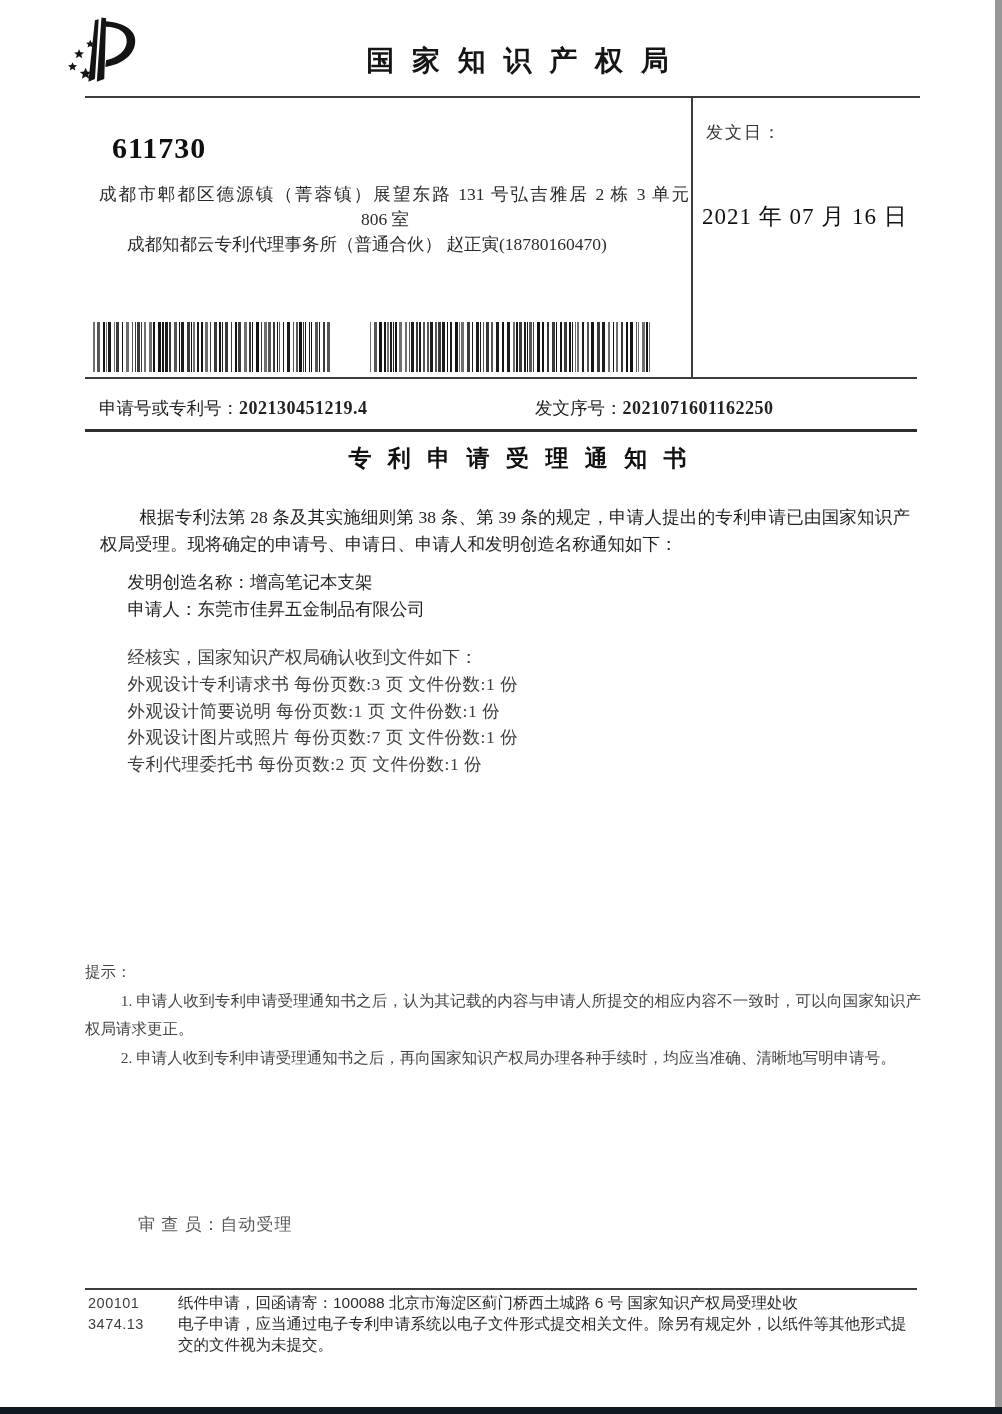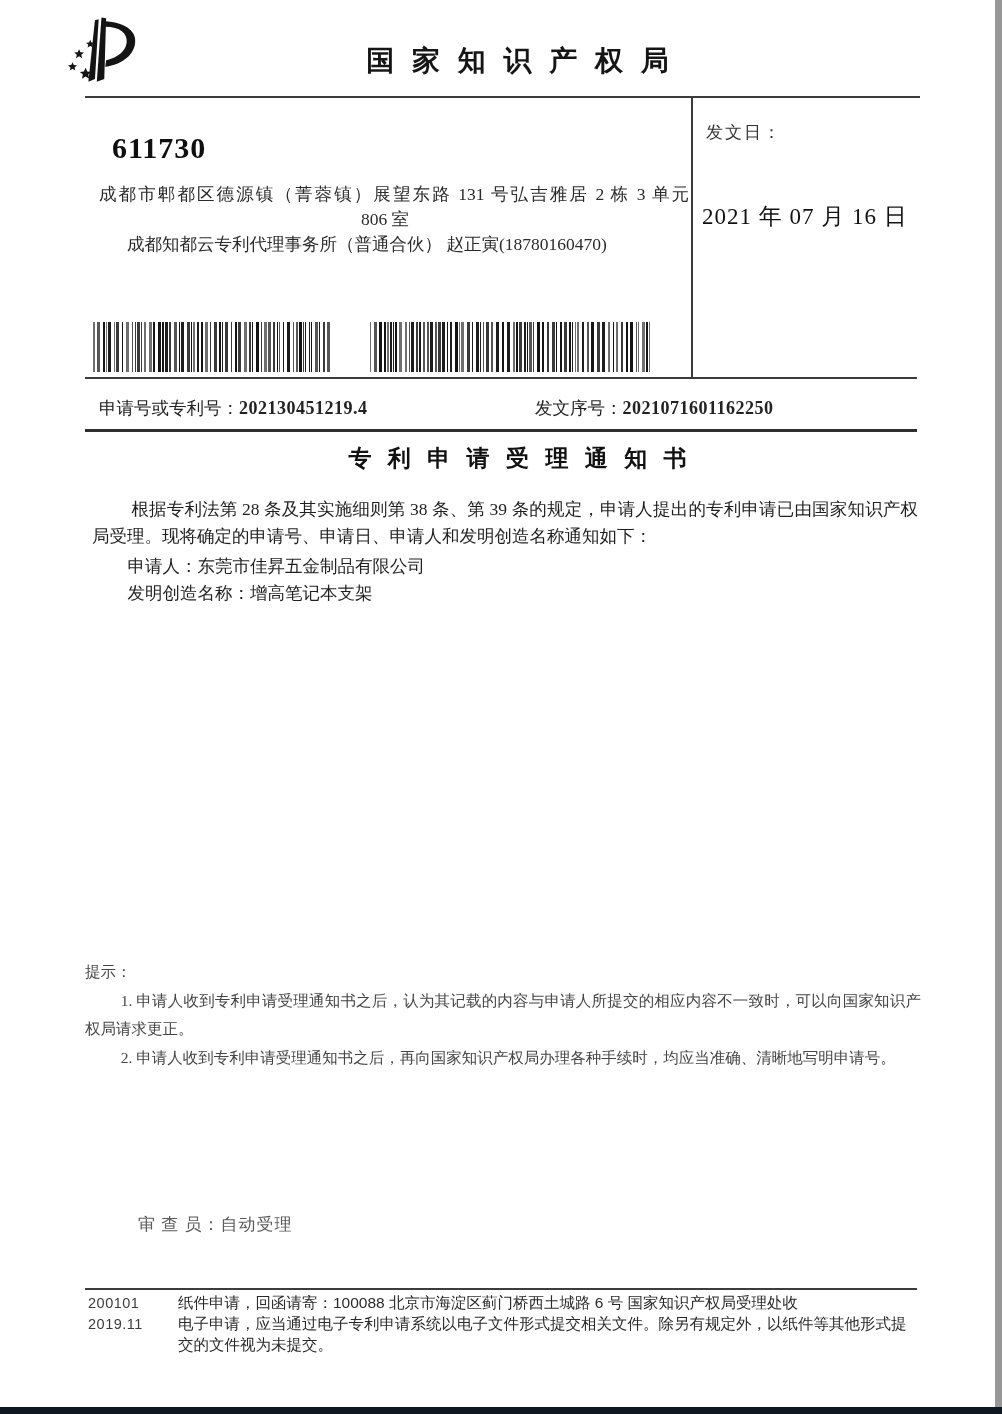--- a/index.html
+++ b/index.html
@@ -48,21 +48,21 @@
   .numrow-serial{left:535px;}
   
   .doc-title{
     left:0;top:443px;width:1040px;text-align:center;
     font-family:"Liberation Sans", sans-serif;
     font-weight:bold;font-size:23px;letter-spacing:5px;color:#111;
     white-space:nowrap;
   }
   
   .body-block{left:88px;top:492px;width:834px;font-size:17.5px;line-height:26.6px;color:#1f1f1f;}
-  .body-block p{margin:4px;text-indent:2.25em;text-align:justify;}
+  .body-block p{margin:12px;text-indent:2.25em;text-align:justify;}
   .field-line{margin-left:2.25em;white-space:nowrap;}
   .fields{margin-top:3px;}
   .received{margin-top:22px;color:#3d3d3d;}
   .received .intro{margin-left:2.25em;white-space:nowrap;color:#3d3d3d;}
   .received .item{margin-left:2.25em;white-space:nowrap;letter-spacing:0.5px;}
   
   .hints{left:85px;top:958px;width:836px;font-size:15.5px;line-height:28.5px;color:#454545;}
   .hints .hint-title{margin:0;}
   .hints p{margin:0;text-indent:2.3em;text-align:justify;}
   
@@ -118,39 +118,46 @@
     <span>发文序号：</span><span class="val">2021071601162250</span>
   </div>
 
   <div class="abs thick" style="left:85px;top:429px;width:832px;"></div>
 
   <div class="abs doc-title">专 利 申 请 受 理 通 知 书</div>
 
   <div class="abs body-block">
     <p>根据专利法第 28 条及其实施细则第 38 条、第 39 条的规定，申请人提出的专利申请已由国家知识产权局受理。现将确定的申请号、申请日、申请人和发明创造名称通知如下：</p>
     <div class="fields">
+      <div class="field-line"><span>发明创造名称：</span><span>增高笔记本支架</span></div>
       <div class="field-line"><span>申请人：</span><span>东莞市佳昇五金制品有限公司</span></div>
-      <div class="field-line"><span>发明创造名称：</span><span>增高笔记本支架</span></div>
+    </div>
+    <div class="received">
+      <div class="intro">经核实，国家知识产权局确认收到文件如下：</div>
+      <div class="item">外观设计专利请求书  每份页数:3 页  文件份数:1 份</div>
+      <div class="item">外观设计简要说明  每份页数:1 页  文件份数:1 份</div>
+      <div class="item">外观设计图片或照片  每份页数:7 页  文件份数:1 份</div>
+      <div class="item">专利代理委托书  每份页数:2 页  文件份数:1 份</div>
     </div>
   </div>
 
   <div class="abs hints">
     <div class="hint-title">提示：</div>
     <p>1. 申请人收到专利申请受理通知书之后，认为其记载的内容与申请人所提交的相应内容不一致时，可以向国家知识产权局请求更正。</p>
     <p>2. 申请人收到专利申请受理通知书之后，再向国家知识产权局办理各种手续时，均应当准确、清晰地写明申请号。</p>
   </div>
 
   <div class="abs examiner">
     <span>审 查 员：</span><span>自动受理</span>
   </div>
 
   <div class="abs hline" style="left:85px;top:1288px;width:832px;"></div>
   <div class="abs footer-codes">
     <div>200101</div>
-    <div>2019.11</div>
+    <div>3474.13</div>
   </div>
   <div class="abs footer-text">
     <div>纸件申请，回函请寄：100088  北京市海淀区蓟门桥西土城路 6 号   国家知识产权局受理处收</div>
     <div>电子申请，应当通过电子专利申请系统以电子文件形式提交相关文件。除另有规定外，以纸件等其他形式提交的文件视为未提交。</div>
   </div>
 
   <div class="abs edge-right"></div>
   <div class="abs edge-bottom"></div>
 </div>
 

